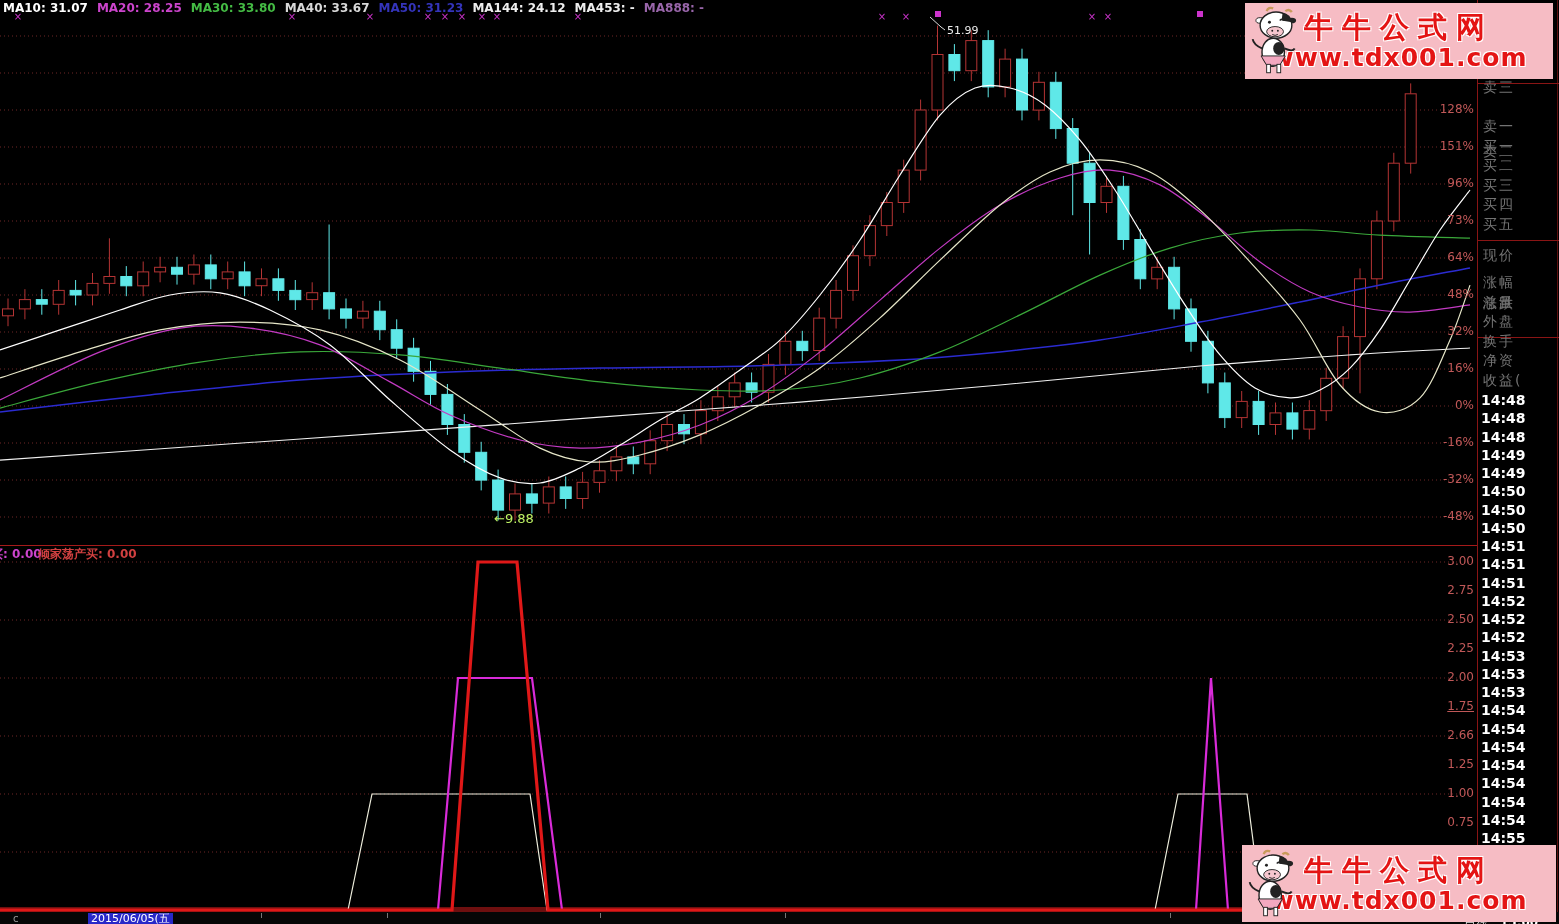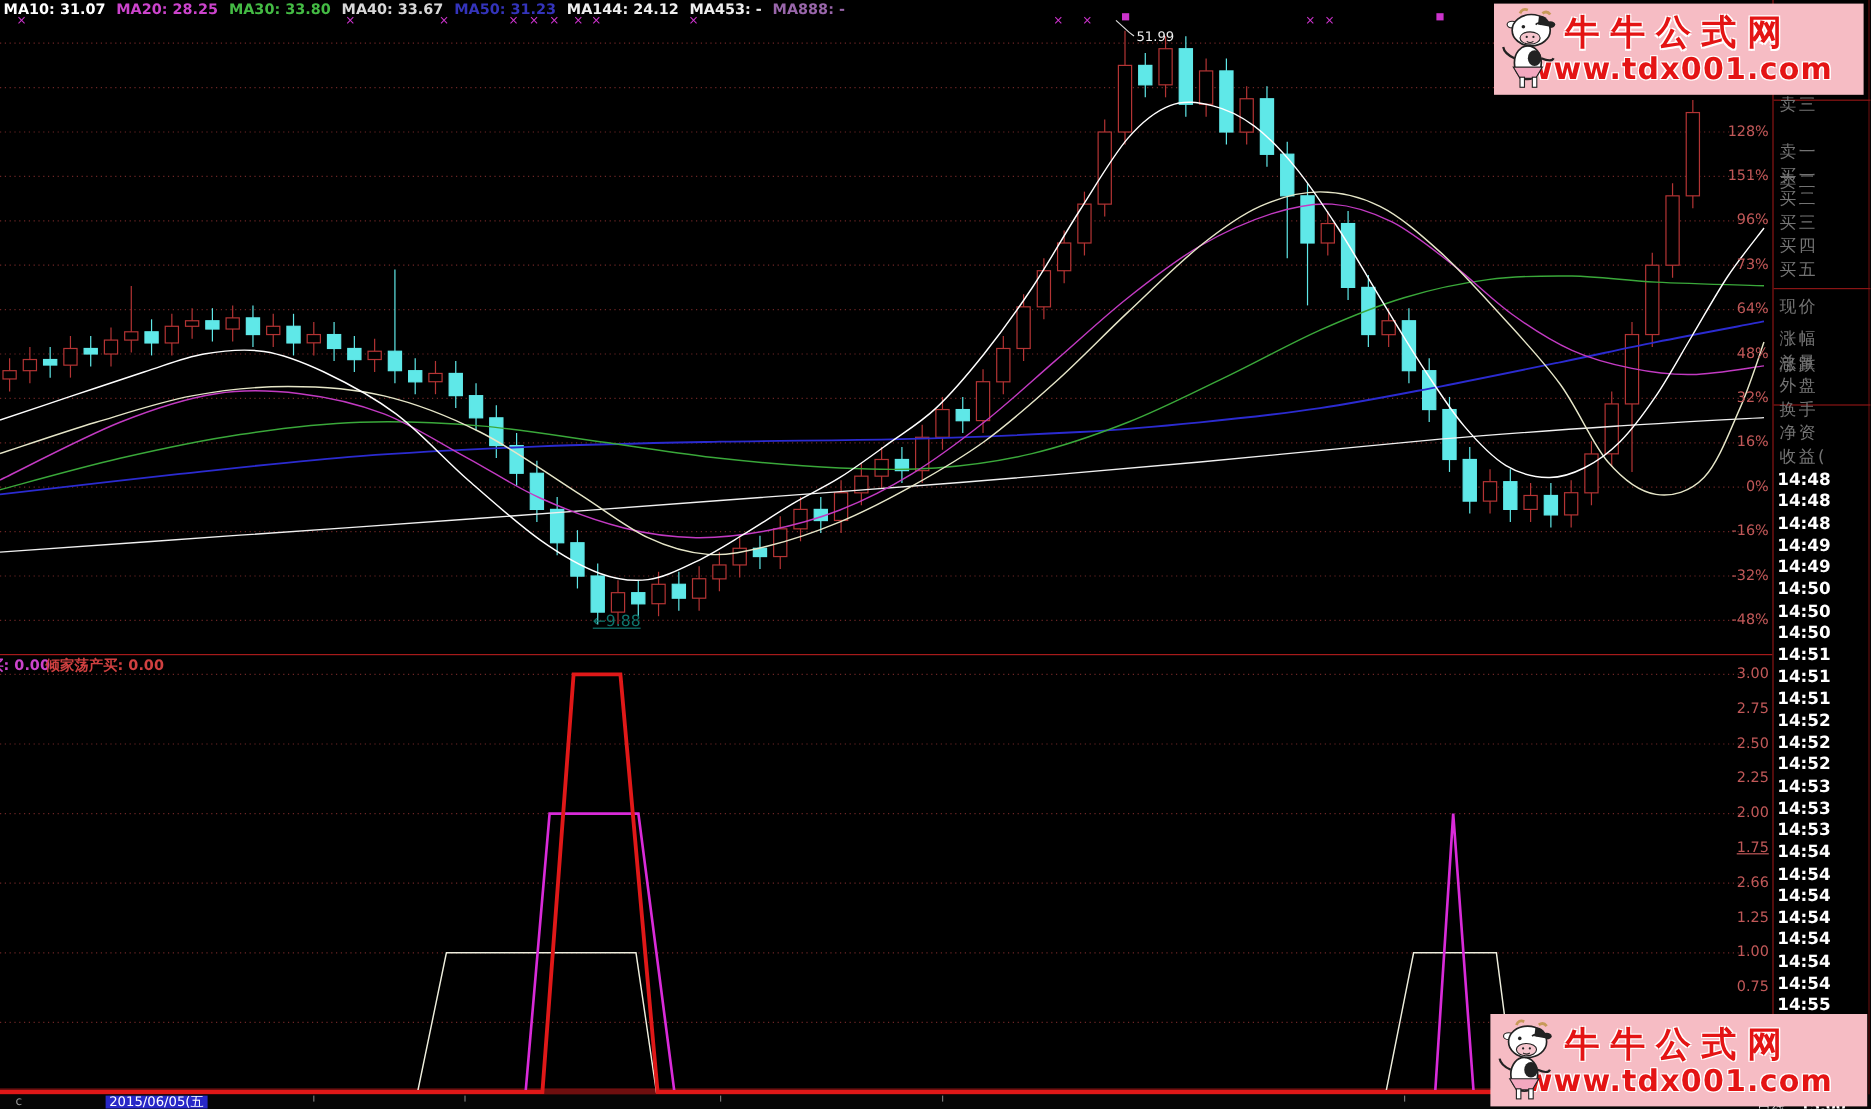--- a/index.html
+++ b/index.html
@@ -16,21 +16,21 @@
   .pct{position:absolute;left:1396px;width:78px;text-align:right;font-size:12px;color:#c05858;
        height:13px;line-height:13px;}
   .subtick{position:absolute;left:1396px;width:78px;text-align:right;font-size:12px;color:#c05858;
        height:13px;line-height:13px;}
   .rp-label{position:absolute;left:1483px;font-size:14px;color:#737373;letter-spacing:2px;white-space:nowrap;}
   .rp-time{position:absolute;left:1481px;font-size:14px;font-weight:bold;color:#ffffff;white-space:nowrap;}
   .rp-div{position:absolute;left:1478px;width:81px;height:1px;background:#8a1515;}
   #watermark{position:absolute;left:612px;top:442px;font-size:26px;font-weight:bold;color:#ffffff;
        letter-spacing:1px;white-space:nowrap;}
   #high-ann{position:absolute;left:947px;top:24px;color:#eeeeee;font-size:11px;white-space:nowrap;}
-  #low-ann{position:absolute;left:494px;top:511px;color:#0f766e;font-size:13px;white-space:nowrap;text-decoration:underline;}
+  #low-ann{position:absolute;left:494px;top:511px;color:#bef264;font-size:13px;white-space:nowrap;}
   #sub-header{position:absolute;left:0;top:546px;width:400px;height:15px;font-size:12px;font-weight:bold;}
   #sub-l1{position:absolute;left:-9px;top:0;white-space:nowrap;}
   #sub-l2{position:absolute;left:38px;top:0;white-space:nowrap;}
   #status-bar{position:absolute;left:0;top:912px;width:1559px;height:12px;background:#060606;}
   #status-left{position:absolute;left:13px;top:2px;color:#999;font-size:10px;line-height:10px;}
   #date-chip{position:absolute;left:88px;top:1px;background:#2828c8;color:#fff;font-size:11px;
        line-height:12px;padding:0 3px;white-space:nowrap;}
   #period-label{position:absolute;left:1464px;top:3px;color:#dddddd;font-size:12px;white-space:nowrap;}
   #status-time{position:absolute;left:1500px;top:3px;color:#ffffff;font-weight:bold;font-size:12px;}
   .sb-tick{position:absolute;top:1px;width:1px;height:5px;background:#777;}

